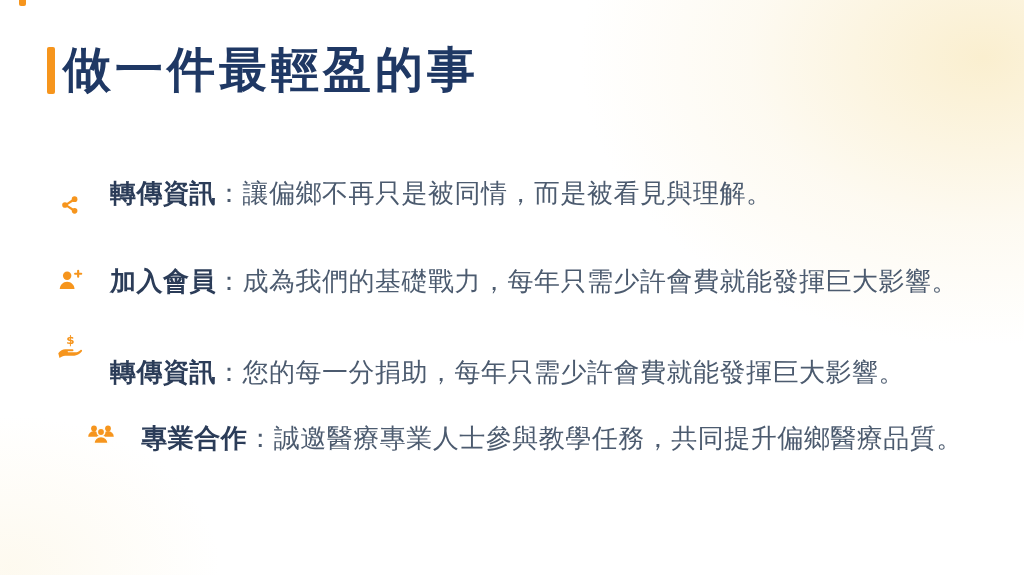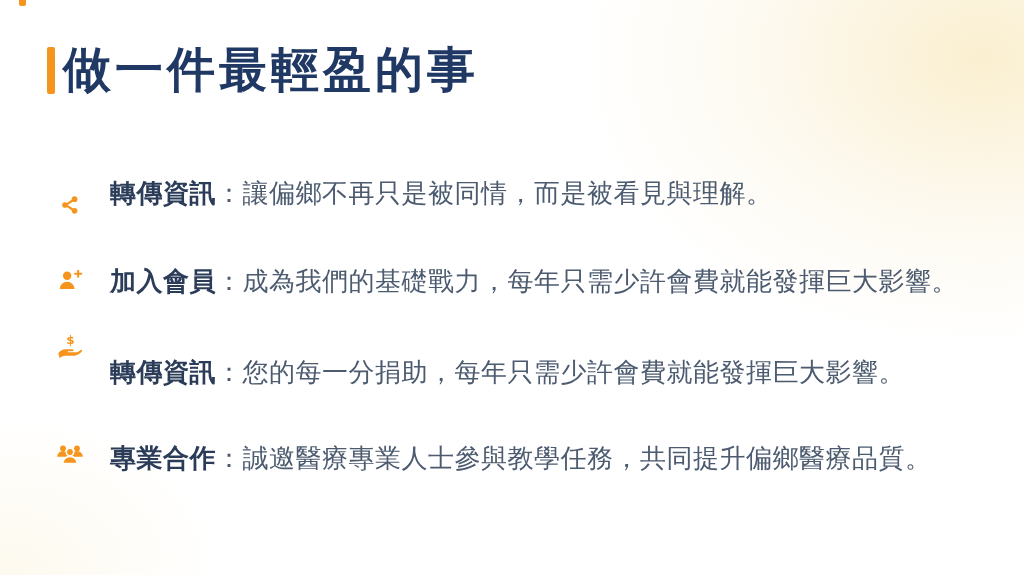--- a/index.html
+++ b/index.html
@@ -34,21 +34,21 @@
     font-size:48px;font-weight:800;letter-spacing:4px;
     color:var(--title-navy);line-height:1.05;white-space:nowrap;
   }
   .row{
     position:absolute;left:52px;right:30px;height:40px;
     display:flex;align-items:center;
   }
   .row-1{top:173px;}
   .row-2{top:261px;}
   .row-3{top:352px;}
-  .row-4{top:438px;}
+  .row-4{top:418px;justify-content:center;}
   .icon-wrap{
     width:36px;flex:0 0 36px;margin-right:22px;
     display:flex;align-items:center;justify-content:center;
   }
   .row-1 .icon-wrap{transform:translateY(12px);}
   .row-2 .icon-wrap{transform:translateY(-2px);}
   .row-3 .icon-wrap{transform:translateY(-26px);}
   .row-4 .icon-wrap{transform:translateY(-3px);}
   .row-text{
     font-size:26px;line-height:40px;letter-spacing:0.5px;

